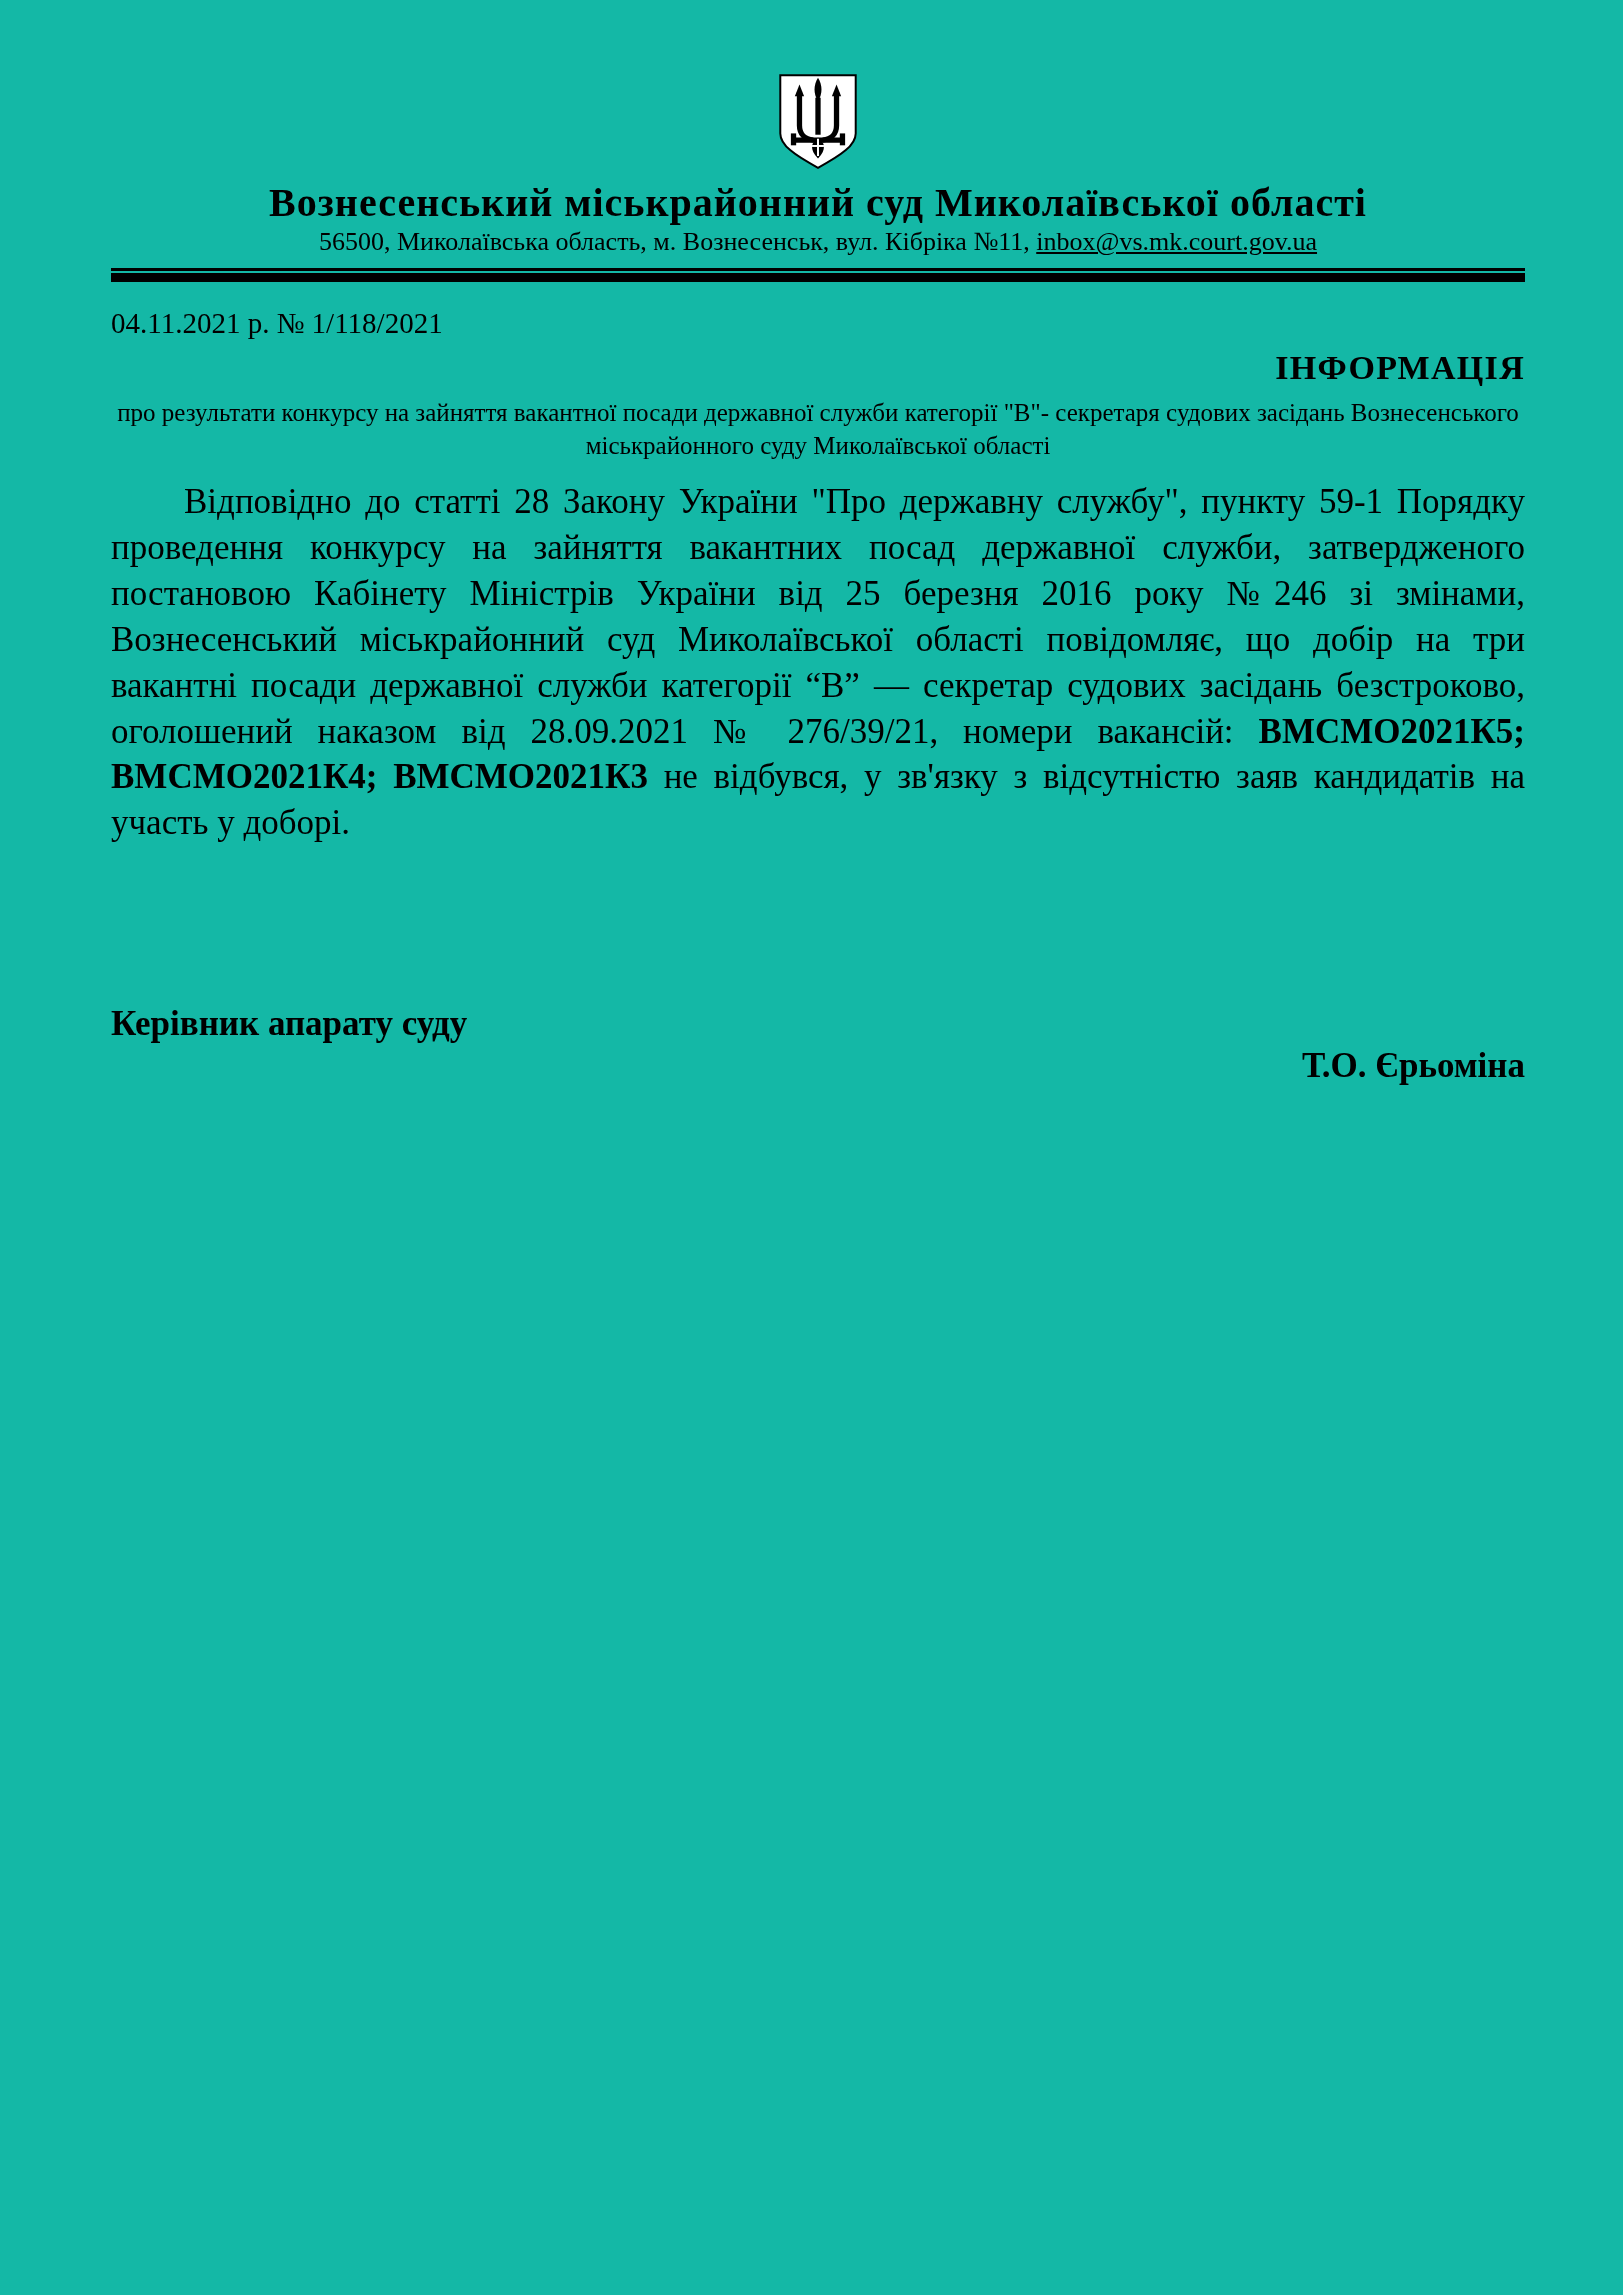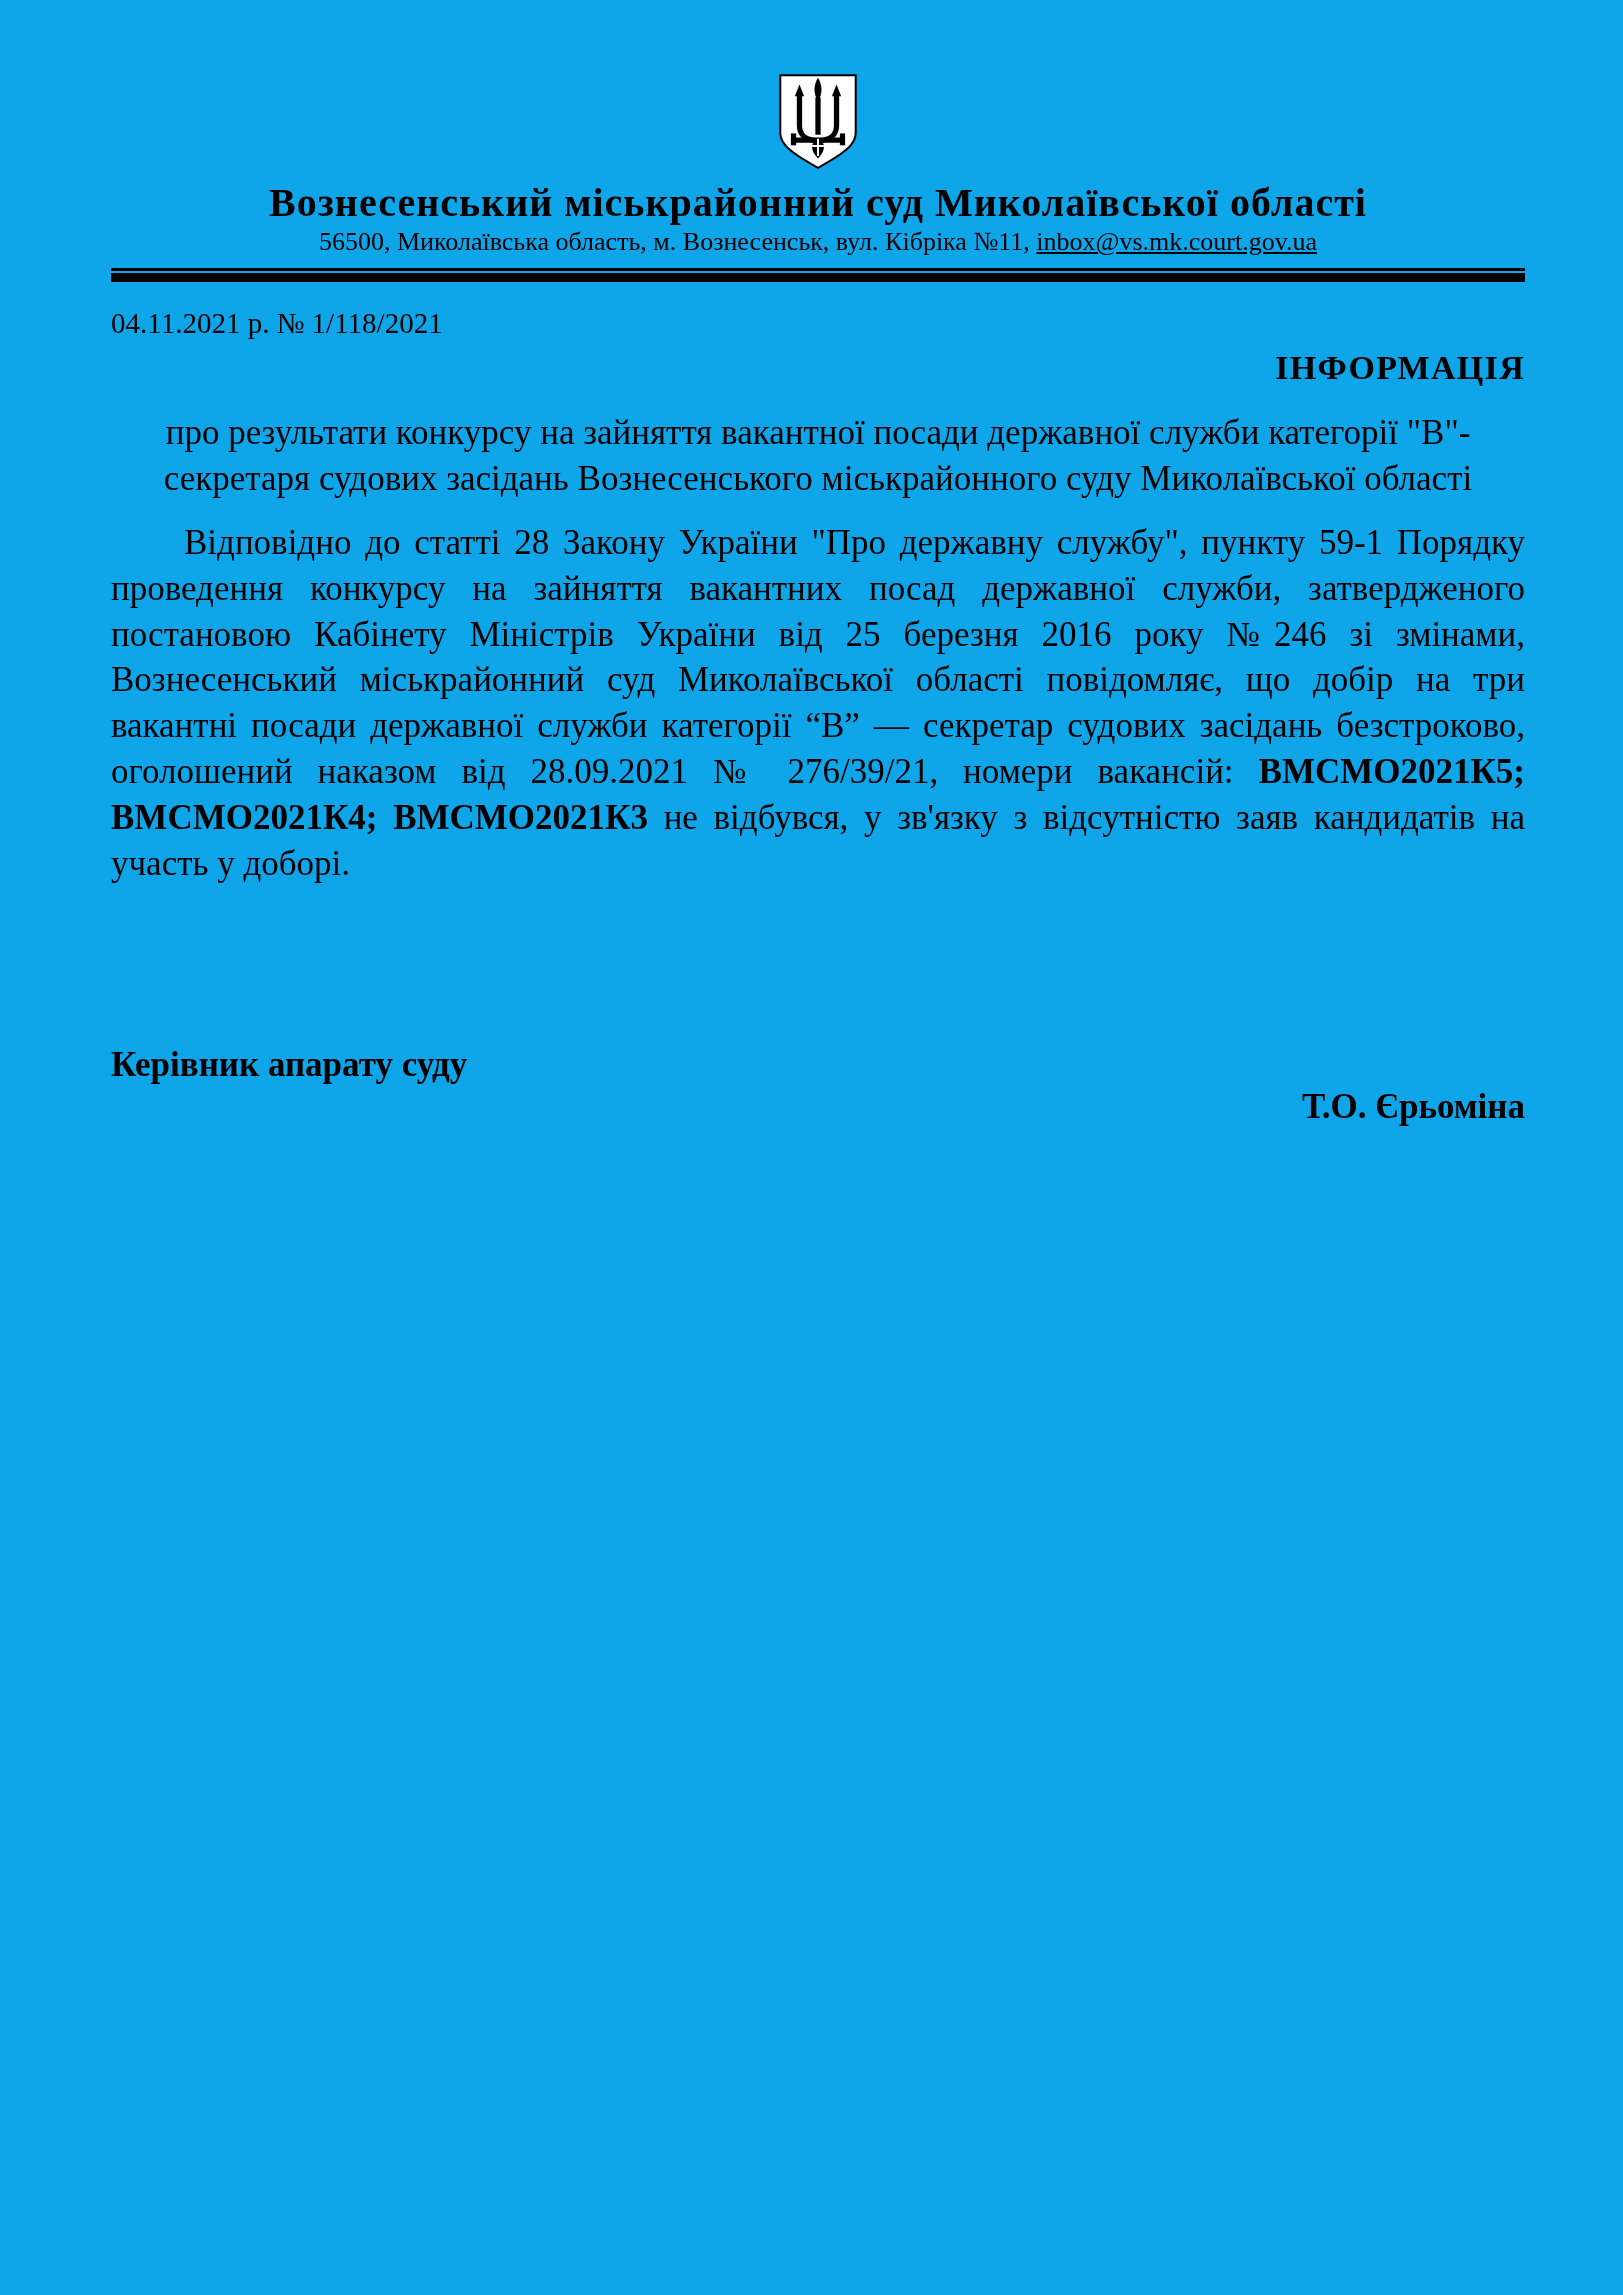--- a/index.html
+++ b/index.html
@@ -5,21 +5,21 @@
   html, body {
     margin: 0;
     padding: 0;
     background: #888;
   }
   .page {
     position: relative;
     width: 1623px;
     height: 2295px;
     margin: 0 auto;
-    background: #0ea5e9;
+    background: #14b8a6;
     color: #000000;
     font-family: "Liberation Serif", serif;
     box-sizing: border-box;
     padding: 71px 98px 0 111px;
     overflow: hidden;
   }
   .emblem-wrap {
     text-align: center;
     line-height: 0;
   }
@@ -63,23 +63,23 @@
   .doc-title {
     text-align: right;
     font-weight: bold;
     font-size: 34px;
     letter-spacing: 1.3px;
     margin-top: 7.9px;
     line-height: 1.15;
   }
   .doc-subtitle {
     text-align: center;
-    font-size: 35px;
+    font-size: 25px;
     line-height: 1.33;
-    margin-top: 23px;
+    margin-top: 9px;
     max-width: 1404px;
     margin-left: auto;
     margin-right: auto;
   }
   .body-par {
     font-size: 35px;
     line-height: 1.31;
     text-align: justify;
     text-indent: 73px;
     margin-top: 17px;

